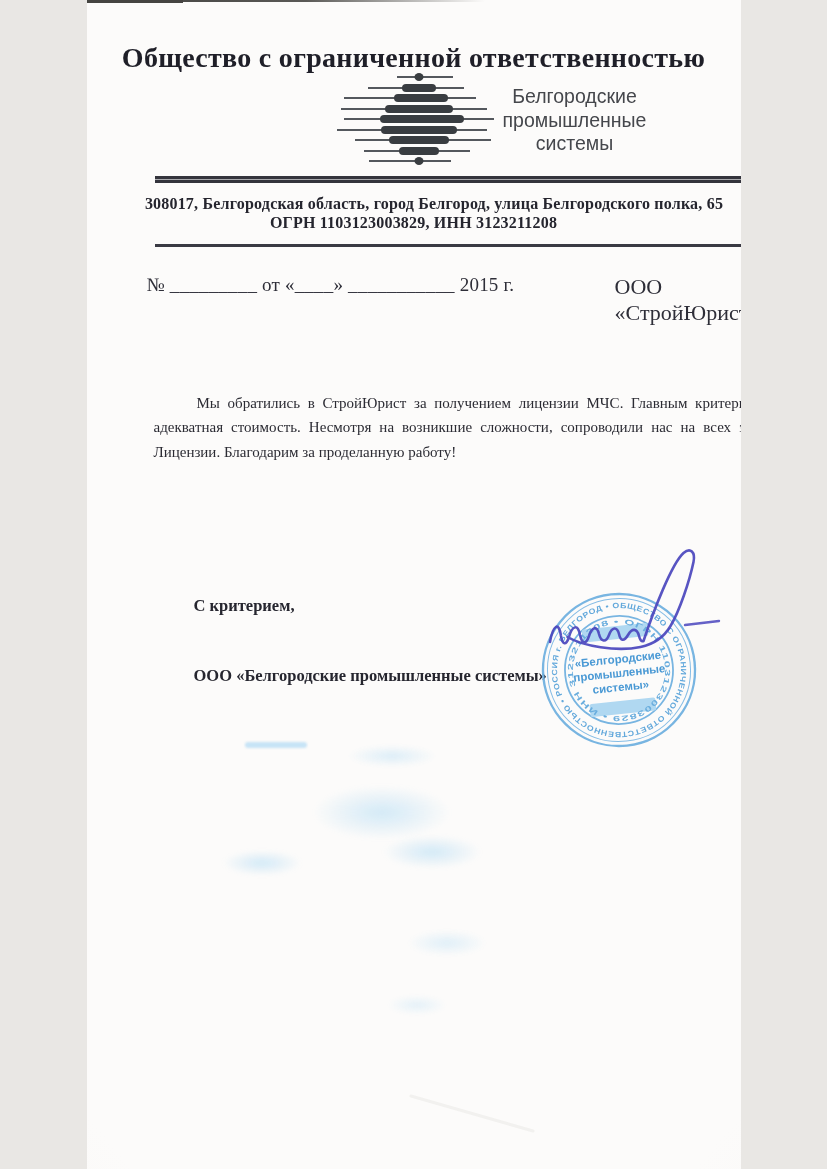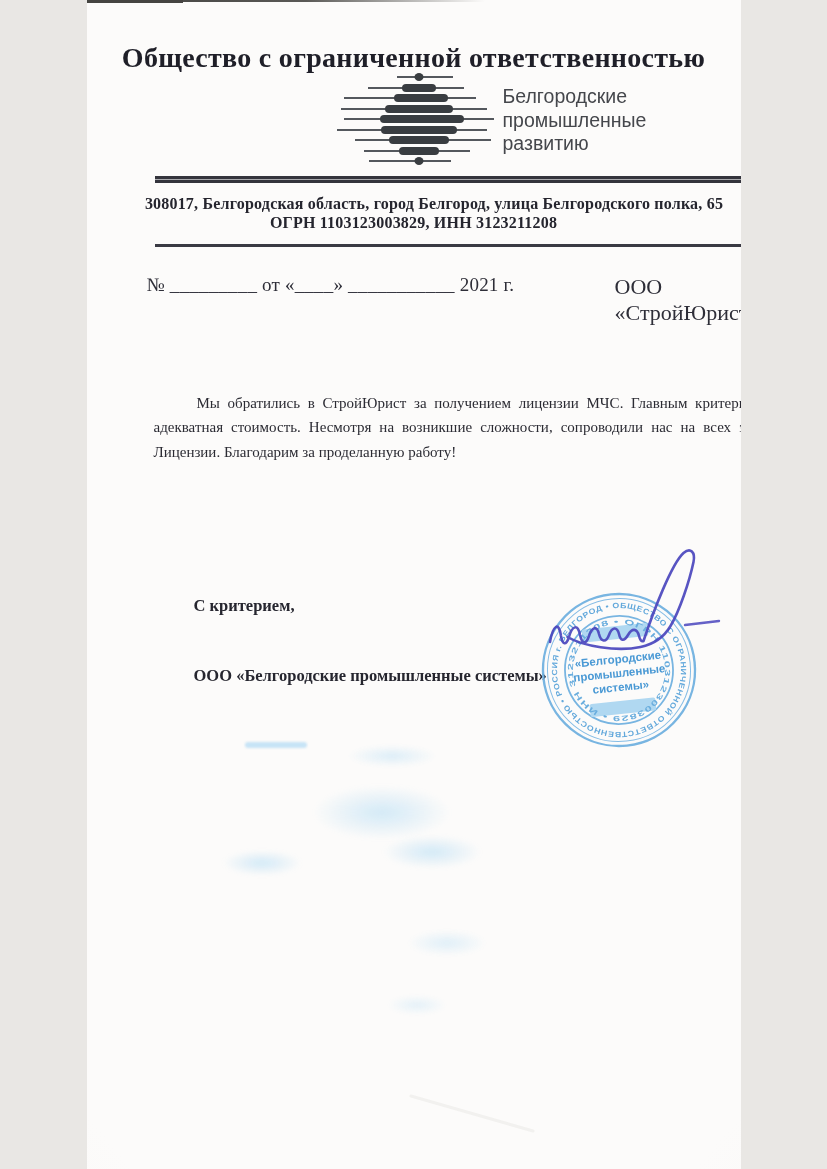--- a/index.html
+++ b/index.html
@@ -29,21 +29,21 @@
     font-size:28px;font-weight:bold;color:#1f1f28;letter-spacing:.3px;}
   
   .logo-bars{position:absolute;left:257px;top:72px;width:150px;}
   .lrow{position:relative;height:10.5px;width:100%;}
   .lrow .lead{position:absolute;left:50%;top:50%;height:2px;background:#54585d;
     transform:translate(calc(-50% + var(--ox,0px)),-50%);width:var(--lw);}
   .lrow .bar{position:absolute;left:50%;top:50%;height:8px;border-radius:4px;background:#393d41;
     transform:translate(calc(-50% + var(--bx,0px)),-50%);width:var(--bw);}
   .lrow.dot .bar{height:8px;width:9px;border-radius:50%;}
   .logo-text{position:absolute;left:416px;top:85px;
-    font-family:"Liberation Sans", sans-serif;font-size:19.5px;line-height:23.5px;color:#45474c;}
+    font-family:"Liberation Sans", sans-serif;font-size:19.5px;line-height:23.5px;color:#45474c;text-align:center;}
   
   .rule-thick{position:absolute;left:68px;top:176px;width:702px;height:7px;
     background:linear-gradient(180deg,#34343c 0 2.6px,#a9a9ad 2.6px 4.2px,#34343c 4.2px 100%);}
   .rule-thin{position:absolute;left:68px;top:244px;width:702px;height:2.5px;background:#3a3a43;}
   
   .addr{position:absolute;left:0;right:0;text-align:center;font-weight:bold;
     font-size:16px;color:#25252e;letter-spacing:.2px;}
   .addr1{top:195px;margin-left:41px;}
   .addr2{top:214px;}
   
@@ -107,29 +107,29 @@
         <i class="bar"></i>
       </div>
     <div class="lrow dot" style="--lw:82px;--bw:9px;--ox:-9px">
         <i class="lead"></i>
         <i class="bar"></i>
       </div>
   </div>
   <div class="logo-text">
     <div>Белгородские</div>
     <div>промышленные</div>
-    <div>развитию</div>
+    <div>системы</div>
   </div>
 
   <div class="rule-thick"></div>
   <div class="addr addr1">308017, Белгородская область, город Белгород, улица Белгородского полка, 65</div>
   <div class="addr addr2">ОГРН 1103123003829, ИНН 3123211208</div>
   <div class="rule-thin"></div>
 
-  <div class="refline">№ _________ от «____» ___________ 2021 г.</div>
+  <div class="refline">№ _________ от «____» ___________ 2015 г.</div>
   <div class="recipient">ООО «СтройЮрист»</div>
 
   <div class="body-par">Мы обратились в СтройЮрист за получением лицензии МЧС. Главным критерием выбора была адекватная стоимость. Несмотря на возникшие сложности, сопроводили нас на всех этапах получения Лицензии. Благодарим за проделанную работу!</div>
 
   <div class="salutation">С критерием,</div>
   <div class="sig-company">ООО «Белгородские промышленные системы»</div>
   <div class="signer-name">Б.В. Иванчихин</div>
 
   <svg class="stamp" viewBox="0 0 160 160">
     <defs>

